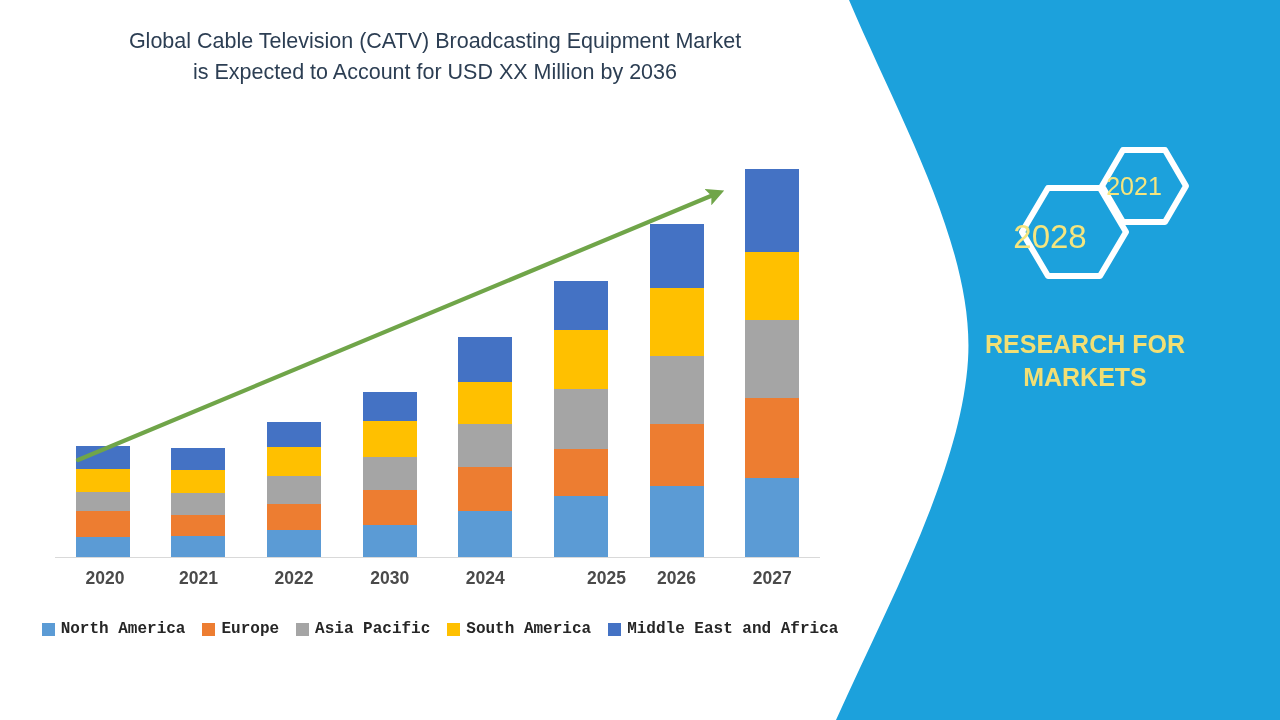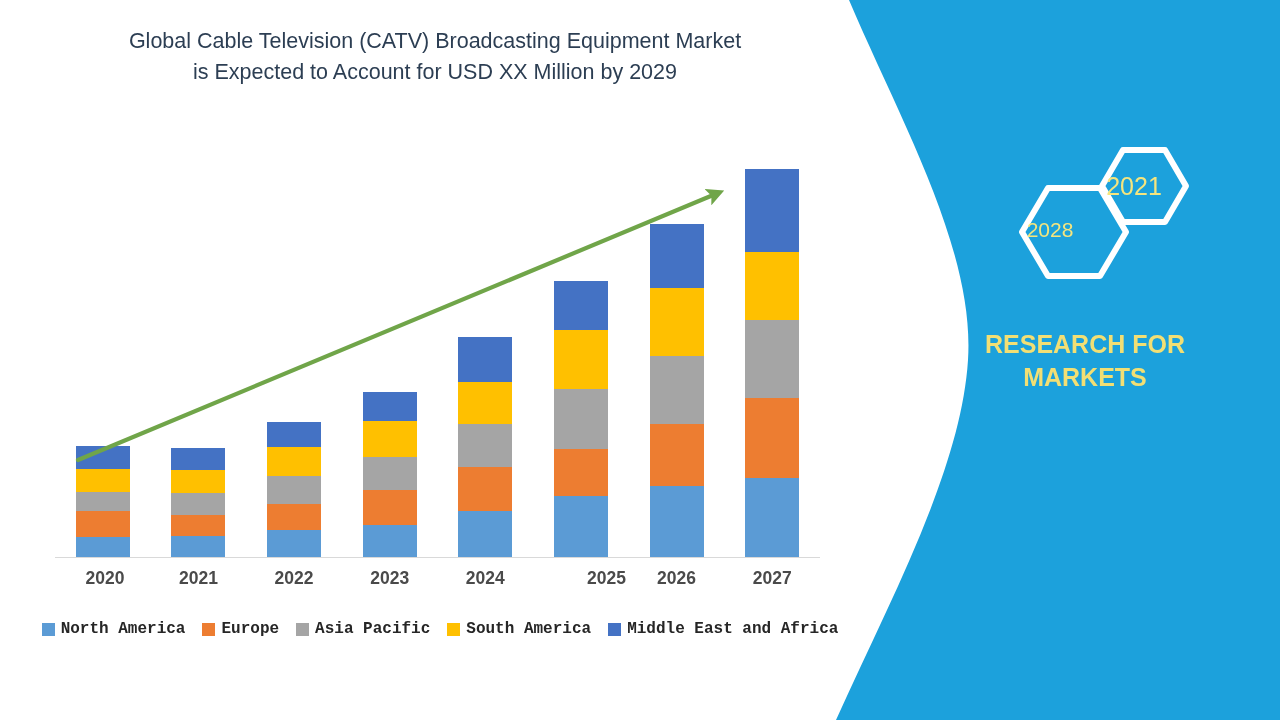--- a/index.html
+++ b/index.html
@@ -73,21 +73,21 @@
   #hex-label-2021 {
     left: 108px;
     top: 32px;
     width: 92px;
     font-size: 25px;
   }
   #hex-label-2028 {
     left: 20px;
     top: 78px;
     width: 100px;
-    font-size: 21px;
+    font-size: 33px;
   }
 
   #brand-text {
     position: absolute;
     left: 60px;
     top: 328px;
     width: 290px;
     text-align: center;
     color: #F2DF74;
     font-size: 25px;
@@ -192,21 +192,21 @@
     font-family: Liberation Mono, monospace;
   }
 </style>
 </head>
 <body>
 
 <div id="stage">
 
   <div id="chart-title">
     <span class="tl">Global Cable Television (CATV) Broadcasting Equipment Market</span>
-    <span class="tl">is Expected to Account for USD XX Million by 2029</span>
+    <span class="tl">is Expected to Account for USD XX Million by 2036</span>
   </div>
 
   <div id="plot">
       <div class="bar" style="left: 20.8125px; height: 111.792px;">
         <div class="seg" style="height: 22.44px; background: rgb(68, 114, 196);"></div>
         <div class="seg" style="height: 22.848px; background: rgb(255, 192, 0);"></div>
         <div class="seg" style="height: 19.584px; background: rgb(165, 165, 165);"></div>
         <div class="seg" style="height: 26.112px; background: rgb(237, 125, 49);"></div>
         <div class="seg" style="height: 20.808px; background: rgb(91, 155, 213);"></div>
       </div>
@@ -268,21 +268,21 @@
         <path d="M0,0 L4.2,2.1 L0,4.2 L0.9,2.1 Z" fill="#70A549"></path>
       </marker>
     </defs>
     <line x1="78" y1="460" x2="718" y2="193" stroke="#70A549" stroke-width="4.2" marker-end="url(#arrowhead)" stroke-linecap="round"></line>
   </svg>
 
   <div id="xaxis">
       <div class="xtick" style="left: 5px;">2020</div>
       <div class="xtick" style="left: 98.4375px;">2021</div>
       <div class="xtick" style="left: 194.062px;">2022</div>
-      <div class="xtick" style="left: 289.688px;">2023</div>
+      <div class="xtick" style="left: 289.688px;">2030</div>
       <div class="xtick" style="left: 385.312px;">2024</div>
       <div class="xtick" style="left: 480.938px; text-align: right;">2025</div>
       <div class="xtick" style="left: 576.562px;">2026</div>
       <div class="xtick" style="left: 672.188px;">2027</div>
     </div>
 
   <div id="legend">
       <div class="legend-item">
         <span class="legend-swatch" style="background: rgb(91, 155, 213);"></span>
         <span class="legend-label">North America</span>

